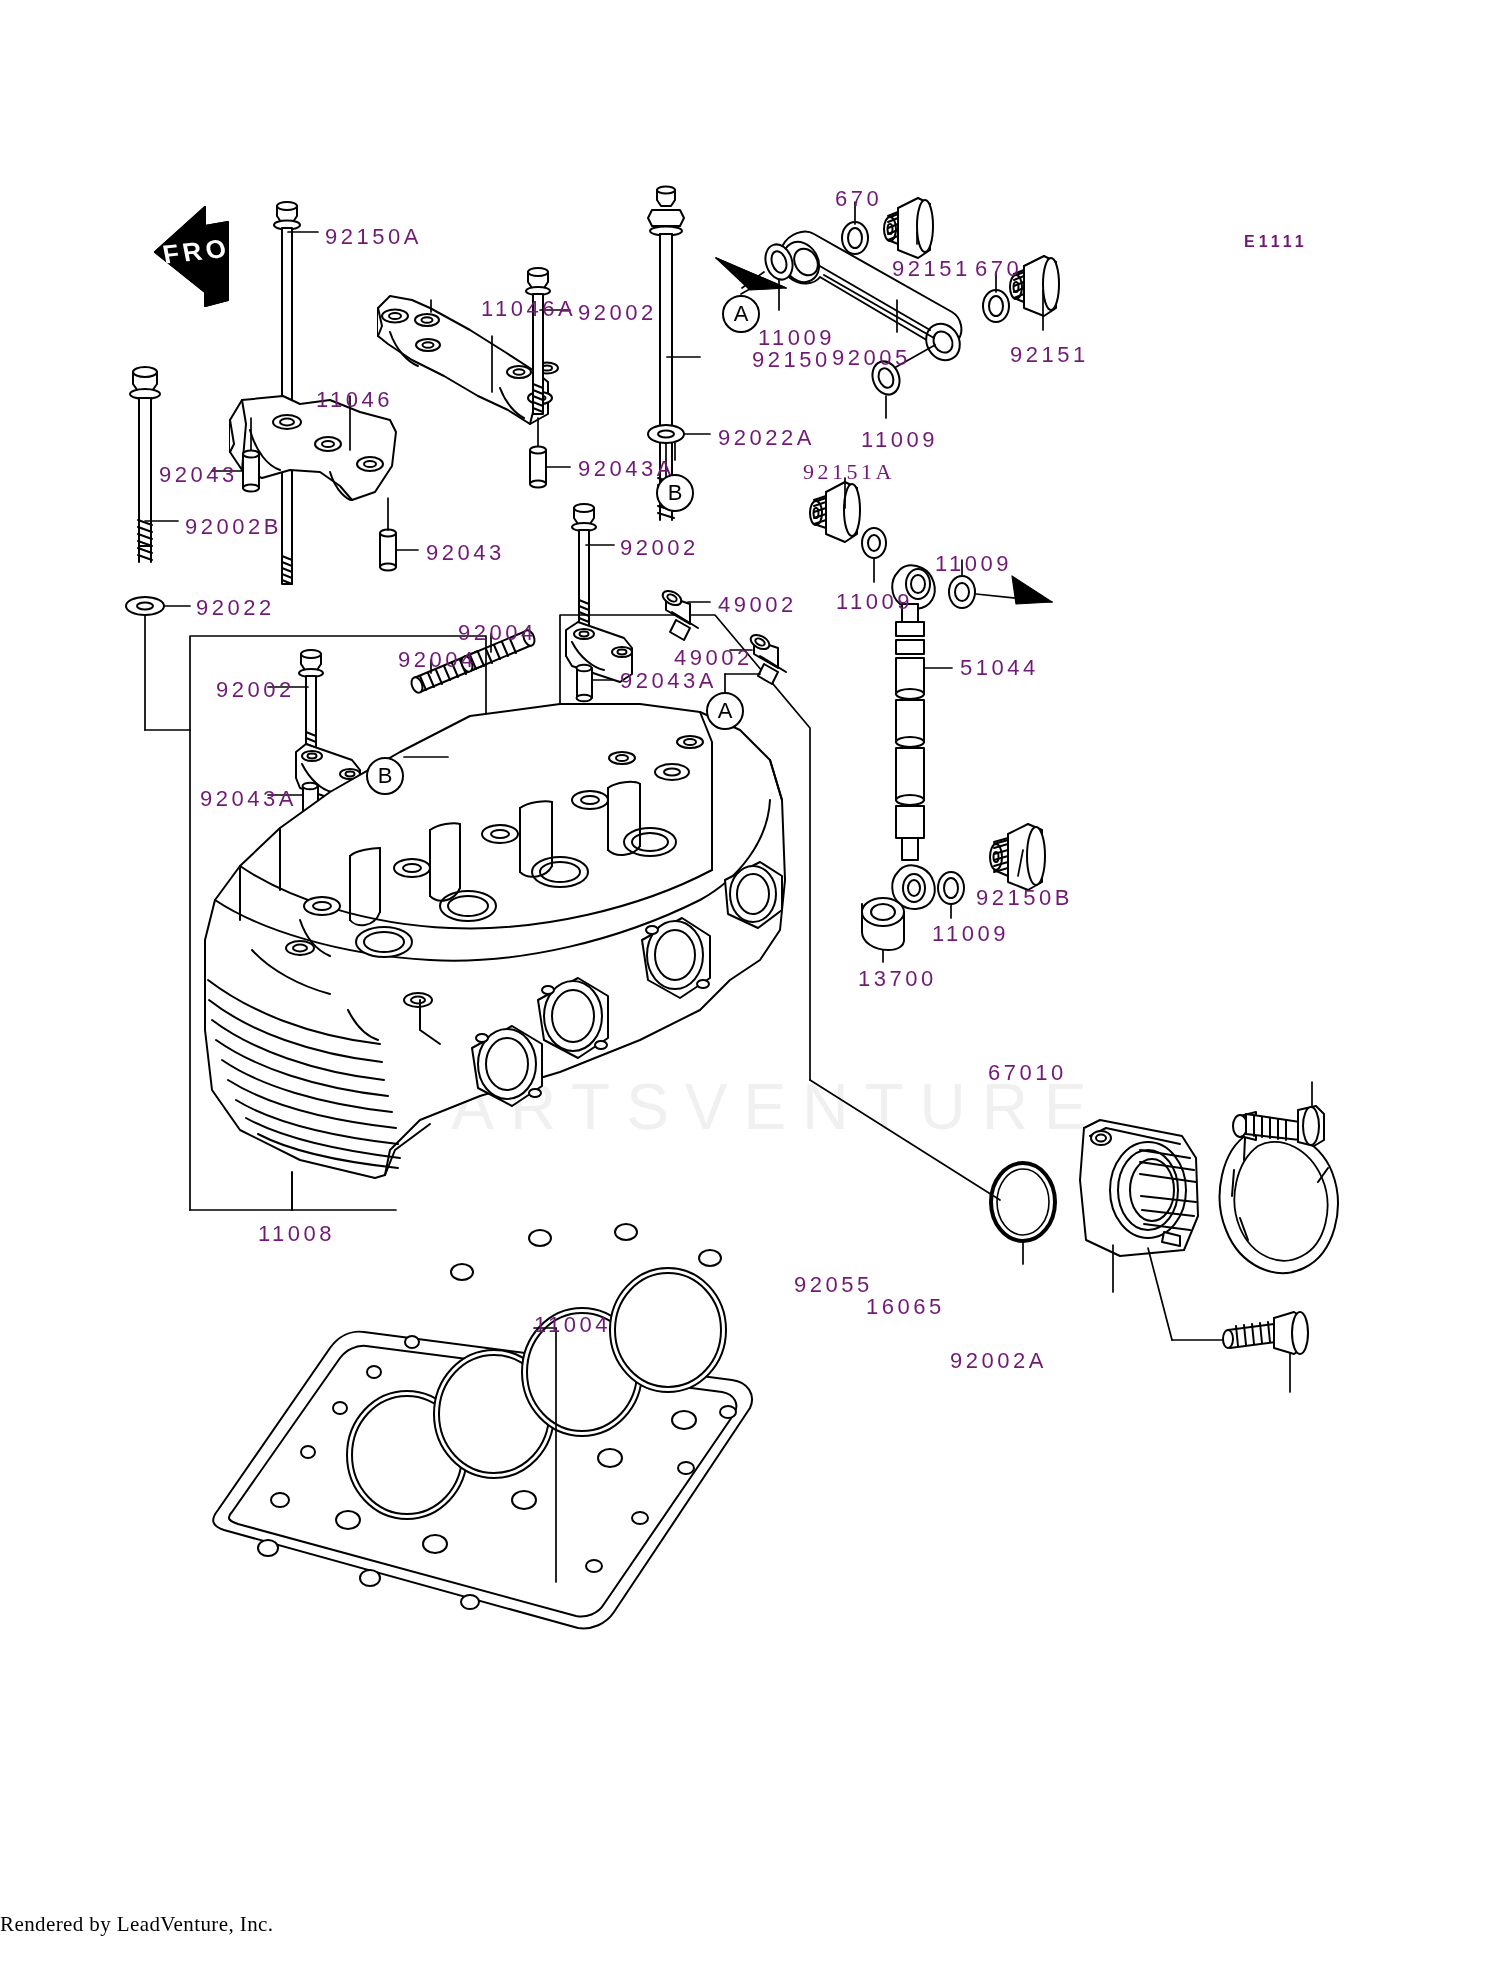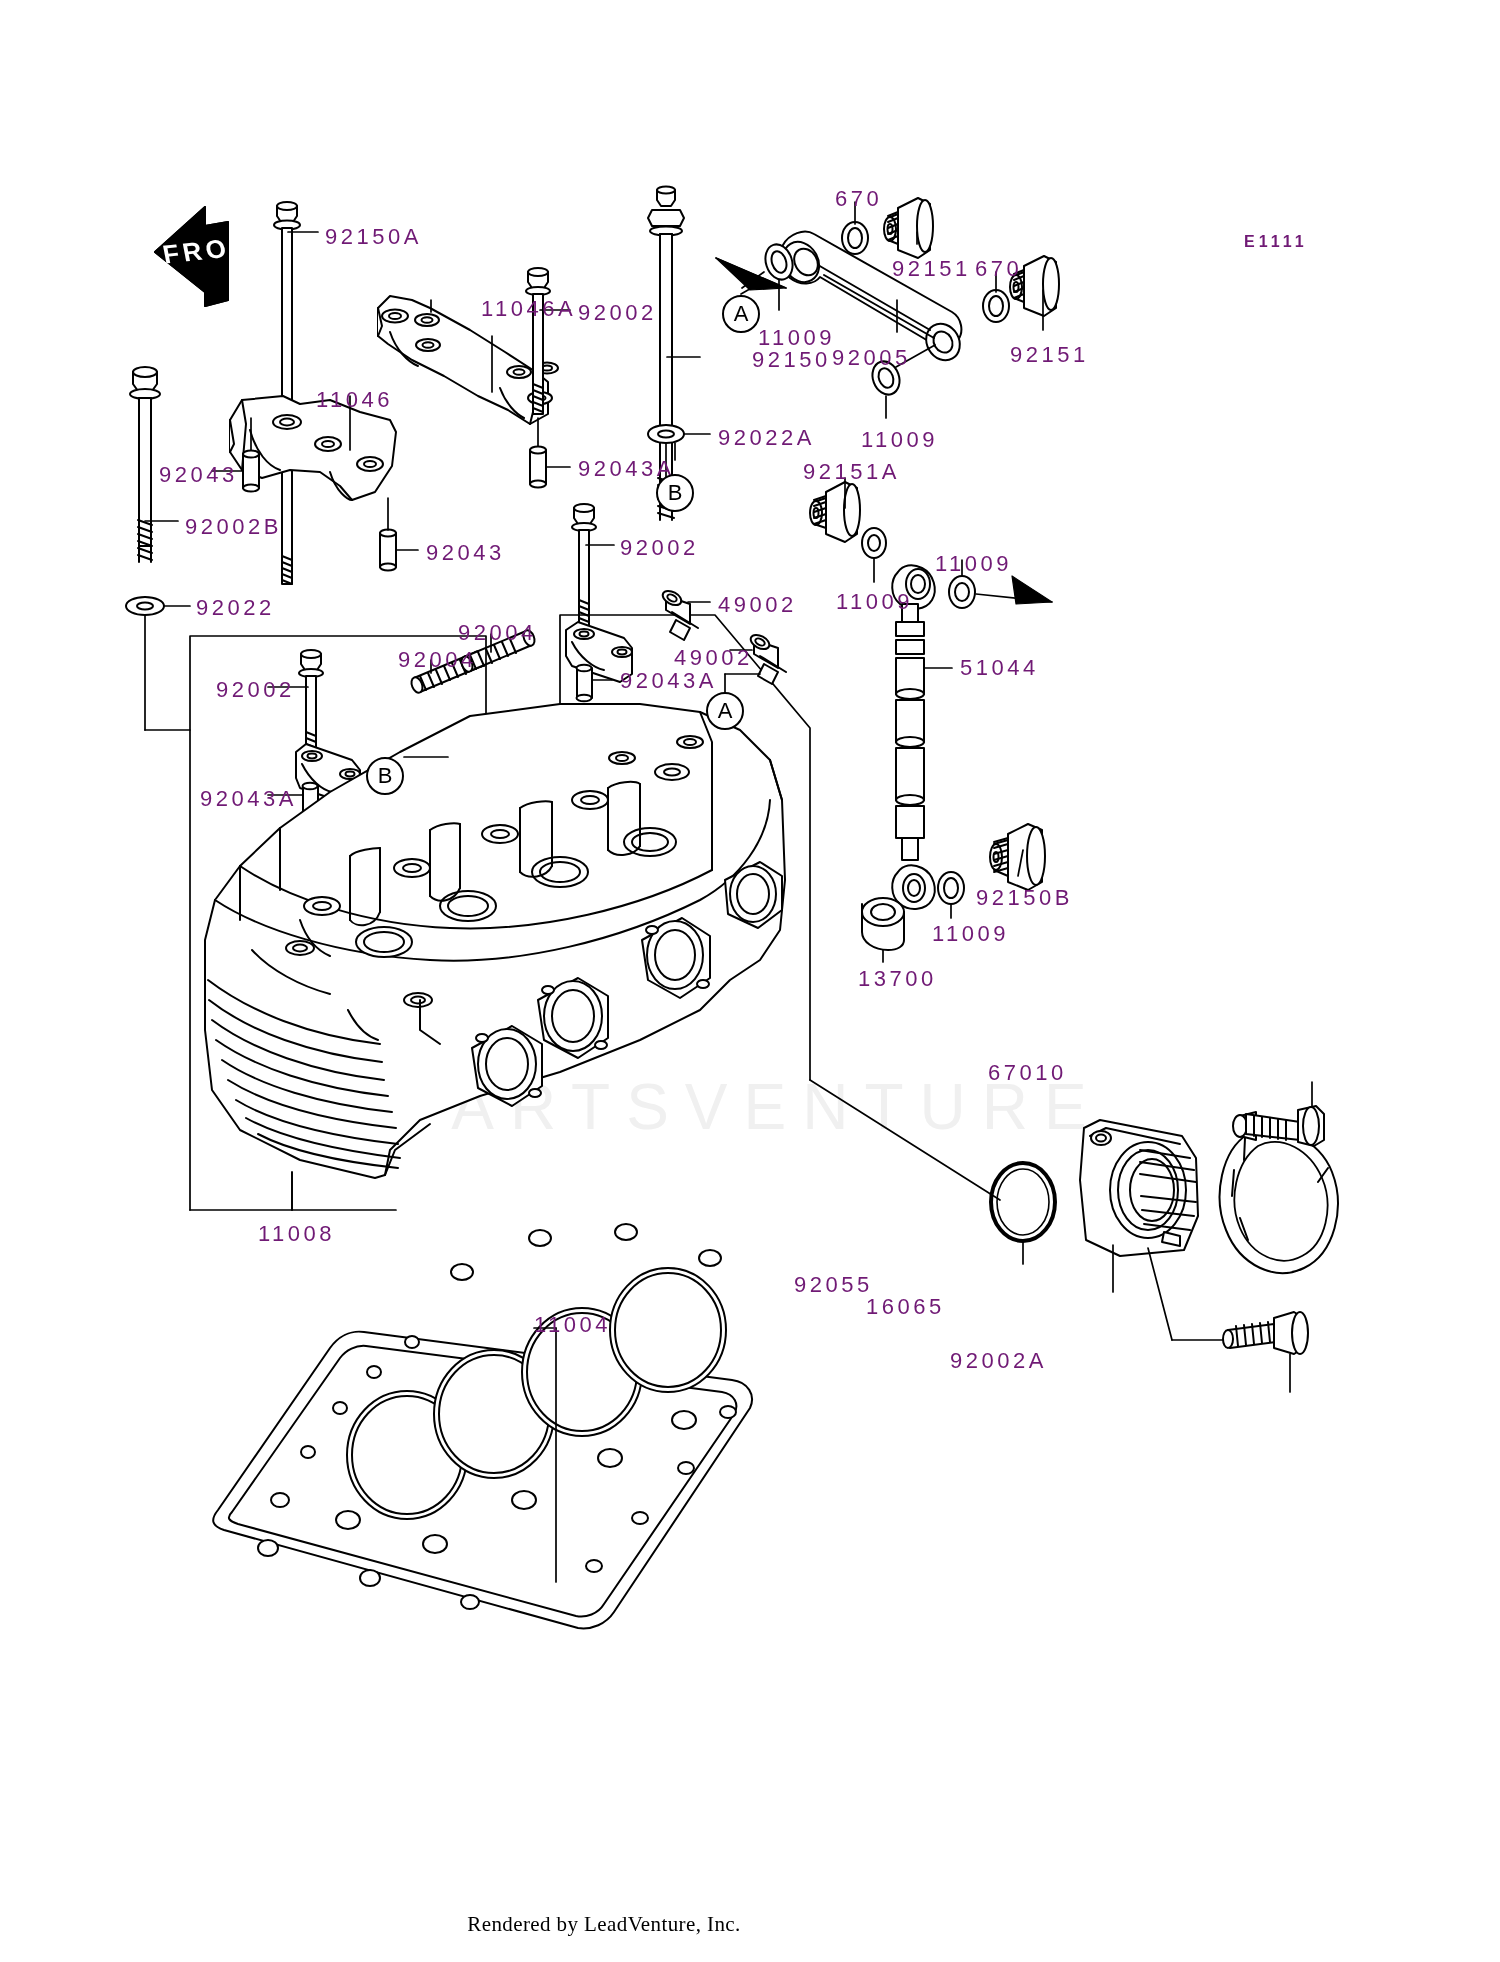--- a/index.html
+++ b/index.html
@@ -33,21 +33,21 @@
   .lbl-small {
     font-size: 16px;
     letter-spacing: 2.5px;
     font-weight: bold;
   }
   .footer {
     position: absolute;
     left: 0;
     top: 1912px;
     width: 1208px;
-    text-align: center;
+    text-align: left;
     font-family: "Liberation Serif", serif;
     font-size: 21px;
     color: #000000;
     letter-spacing: 0.4px;
   }
   .watermark {
     position: absolute;
     left: 0; top: 1070px;
     width: 1500px;
     text-align: center;
@@ -630,21 +630,21 @@
   <div class="lbl" style="left:316px;  top:387px;">11046</div>
   <div class="lbl" style="left:712px;  top:347px;margin-left:40px;">92150</div>
   <div class="lbl" style="left:758px;  top:325px;">11009</div>
   <div class="lbl" style="left:832px;  top:345px;">92005</div>
   <div class="lbl" style="left:159px; top:462px;">92043</div>
   <div class="lbl" style="left:185px;  top:514px;">92002B</div>
   <div class="lbl" style="left:426px; top:540px;">92043</div>
   <div class="lbl" style="left:578px; top:456px;">92043A</div>
   <div class="lbl" style="left:718px;  top:425px;">92022A</div>
   <div class="lbl" style="left:861px;  top:427px;">11009</div>
-  <div class="lbl" style="left:803px;  top:459px;">92151A</div>
+  <div class="lbl" style="left:803px;  top:459px;font-family:Liberation Serif, serif;">92151A</div>
   <div class="lbl" style="left:836px;  top:589px;">11009</div>
   <div class="lbl" style="left:935px;  top:551px;">11009</div>
   <div class="lbl" style="left:196px;  top:595px;">92022</div>
   <div class="lbl" style="left:216px; top:677px;">92002</div>
   <div class="lbl" style="left:398px;  top:647px;">92004</div>
   <div class="lbl" style="left:458px;  top:620px;">92004</div>
   <div class="lbl" style="left:620px; top:535px;">92002</div>
   <div class="lbl" style="left:620px; top:668px;">92043A</div>
   <div class="lbl" style="left:718px;  top:592px;">49002</div>
   <div class="lbl" style="left:674px;  top:645px;">49002</div>

